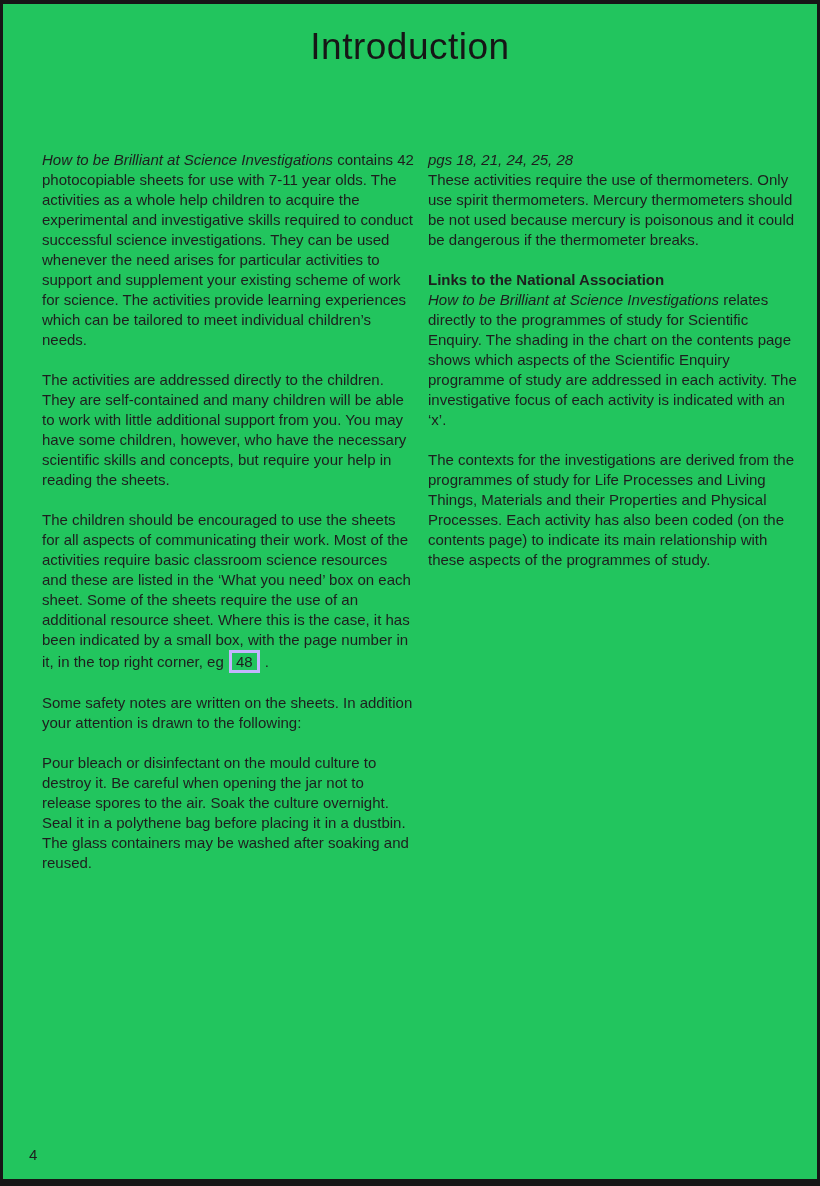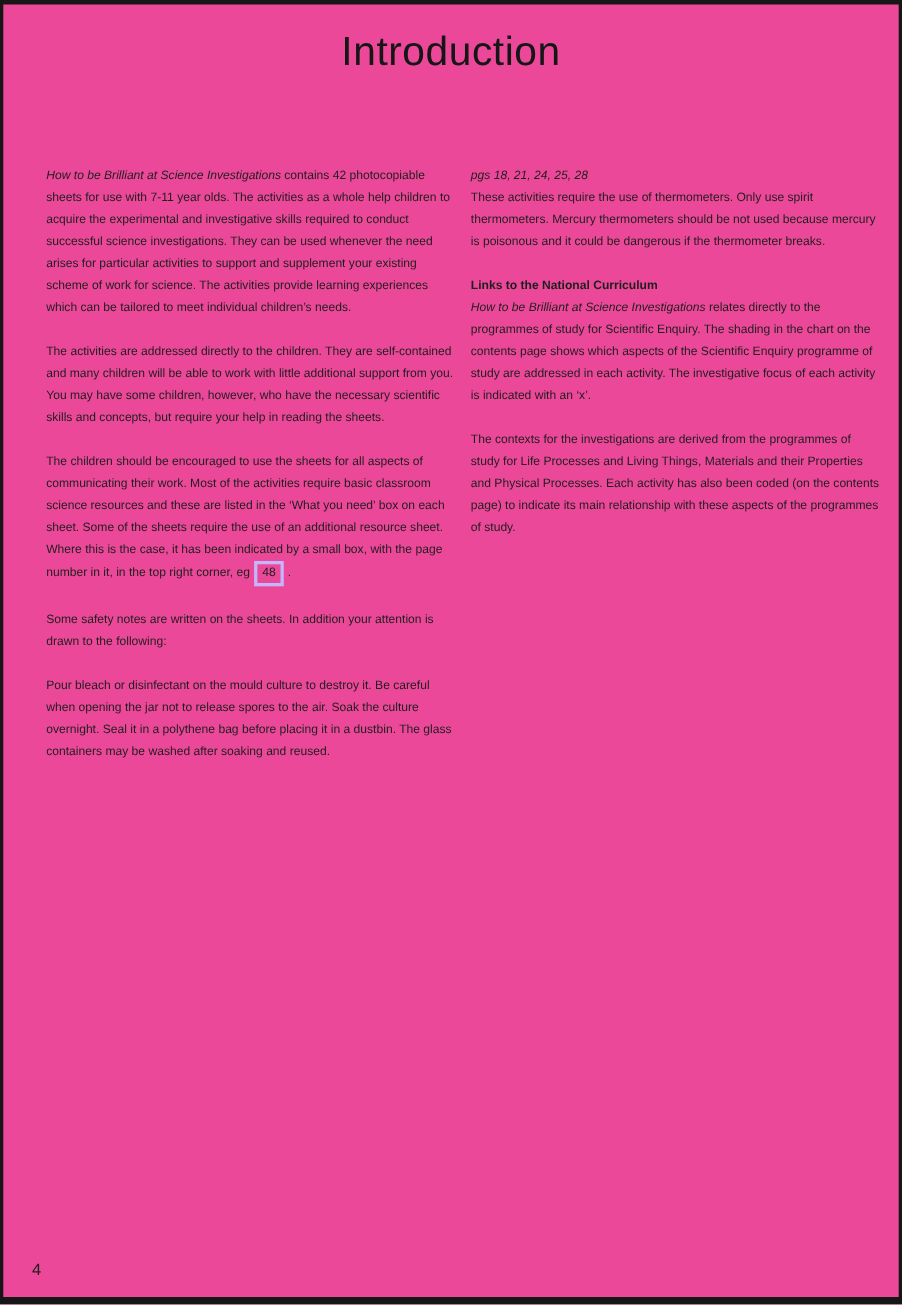--- a/index.html
+++ b/index.html
@@ -5,21 +5,21 @@
   html, body {
     margin: 0;
     padding: 0;
     background: #e8e8e8;
   }
   .page {
     position: relative;
     width: 820px;
     height: 1186px;
     box-sizing: border-box;
-    background: #ec4899;
+    background: #22c55e;
     border: 4px solid #161616;
     border-left-width: 3px;
     border-right-width: 3px;
     border-bottom-width: 7px;
     font-family: "Liberation Sans", sans-serif;
     color: #1e1e1e;
     overflow: hidden;
   }
   .title {
     position: absolute;
@@ -38,21 +38,21 @@
     top: 146px;
     left: 39px;
     display: flex;
     gap: 13px;
   }
   .col {
     width: 373px;
   }
   .block {
     margin: 0 0 20px 0;
-    font-size: 11px;
+    font-size: 15px;
     line-height: 20px;
   }
   .b { font-weight: bold; }
   .i { font-style: italic; }
   .boxed {
     display: inline-block;
     border: 3px solid #c4b5fd;
     padding: 0 4px;
     line-height: 17px;
     margin: 0 1px;
@@ -94,21 +94,21 @@
 
     <div class="col">
 
       <div class="block">
         <div class="i">pgs 18, 21, 24, 25, 28</div>
         <div>These activities require the use of thermometers. Only use spirit thermometers. Mercury thermometers should be not used because mercury is poisonous and it could be dangerous if the thermometer breaks.</div>
       </div>
 
 
       <div class="block">
-        <div class="b">Links to the National Curriculum</div>
+        <div class="b">Links to the National Association</div>
         <div><span class="i">How to be Brilliant at Science Investigations</span> <span>relates directly to the programmes of study for Scientific Enquiry. The shading in the chart on the contents page shows which aspects of the Scientific Enquiry programme of study are addressed in each activity. The investigative focus of each activity is indicated with an ‘x’.</span></div>
       </div>
 
       <p class="block"><span>The contexts for the investigations are derived from the programmes of study for Life Processes and Living Things, Materials and their Properties and Physical Processes. Each activity has also been coded (on the contents page) to indicate its main relationship with these aspects of the programmes of study.</span></p>
 
     </div>
 
   </div>
 
   <div class="page-number">4</div>

